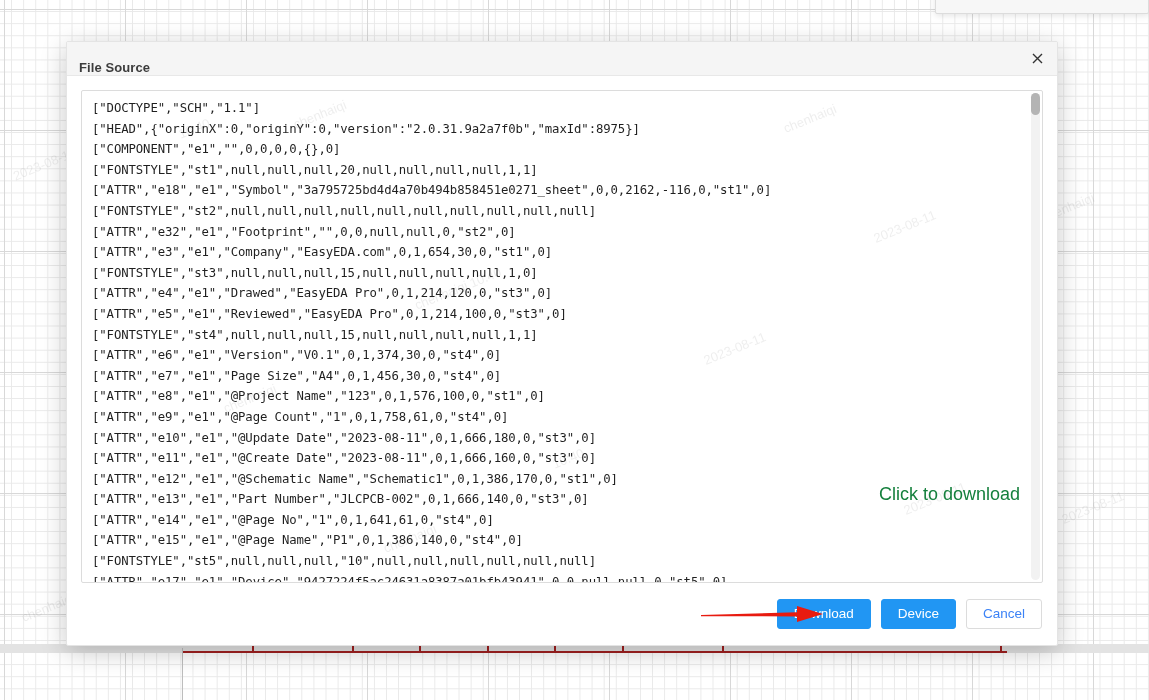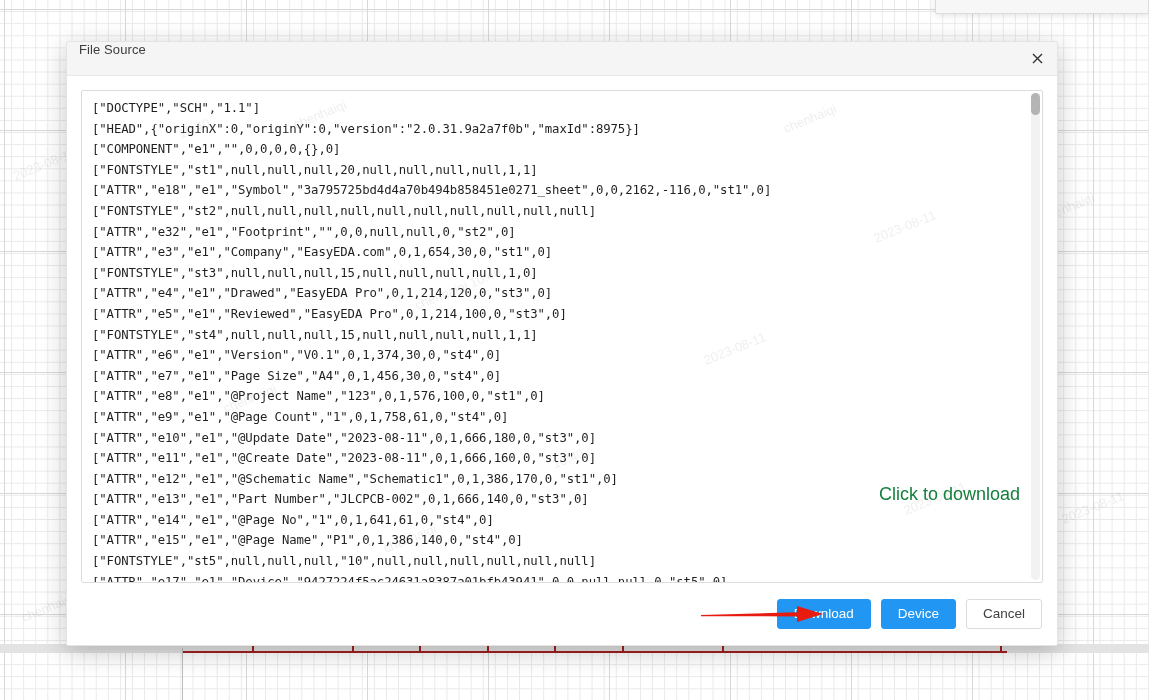--- a/index.html
+++ b/index.html
@@ -107,23 +107,24 @@
     box-shadow: 0 6px 26px rgba(0,0,0,0.22);
     display: flex;
     flex-direction: column;
   }
   #dialog-header {
     height: 33px;
     min-height: 33px;
     background: #f5f5f5;
     border-bottom: 1px solid #e8e8e8;
     display: flex;
-    align-items: flex-start;
+    align-items: flex-end;
     padding: 0 12px 0 12px;
     position: relative;
+    font-weight: bold;
   }
   #dialog-title {
     font-size: 13px;
     color: #3c3c3c;
     letter-spacing: 0.1px;
   }
   #close-btn {
     position: absolute;
     right: 9px;
     top: 50%;
@@ -227,21 +228,21 @@
     line-height: 1;
   }
   .btn-primary {
     background: #2196f3;
     border: 1px solid #2196f3;
     color: #ffffff;
   }
   .btn-default {
     background: #ffffff;
     border: 1px solid #dcdcdc;
-    color: #404040;
+    color: #3b82f6;
   }
 
   
   #red-arrow {
     position: absolute;
     left: 634px;
     top: 50%;
     transform: translateY(-50%);
     width: 124px;
     height: 22px;

